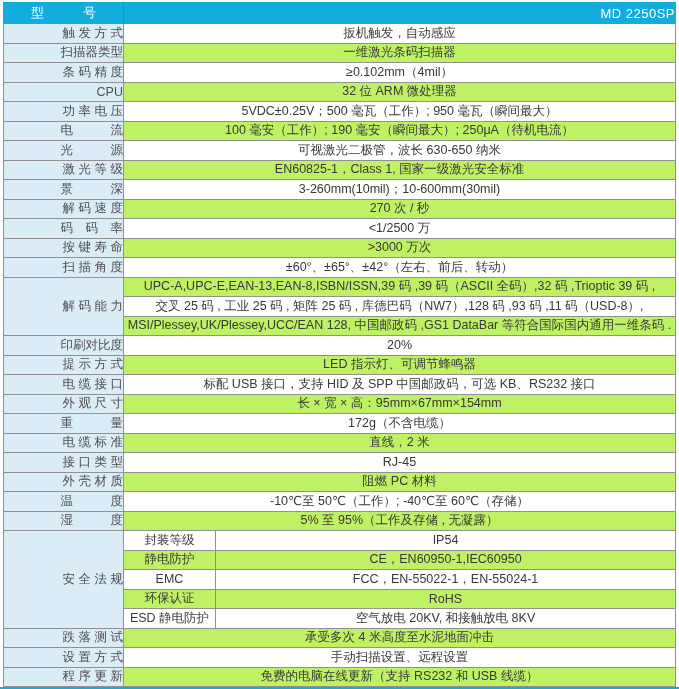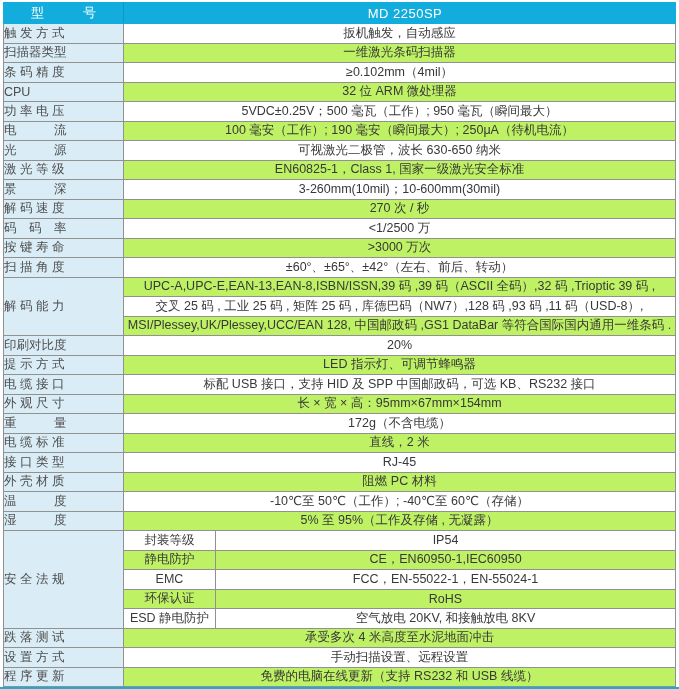--- a/index.html
+++ b/index.html
@@ -30,29 +30,29 @@
     color:#ffffff;
     border-color:#12ADDC;
     height:20px;
     font-size:13px;
   }
   tr.hdr td.hl{
     text-align:center;
     border-right:1px solid #0d97c4;
   }
   tr.hdr td.hv{
-    text-align:center;
+    text-align:right;
     padding-left:11px;
     letter-spacing:0.5px;
   }
   
   td.lbl{
     background:#DAECF6;
     color:#4d4d4d;
-    text-align:left;
+    text-align:right;
     white-space:pre;
   }
   
   tr.w td.val, tr.w td.sublbl, tr.w td.subval{background:#ffffff;}
   tr.g td.val, tr.g td.sublbl, tr.g td.subval{background:#bef264;}
   td.val, td.subval{
     text-align:center;
     padding-left:11px;
     color:#383838;
   }

